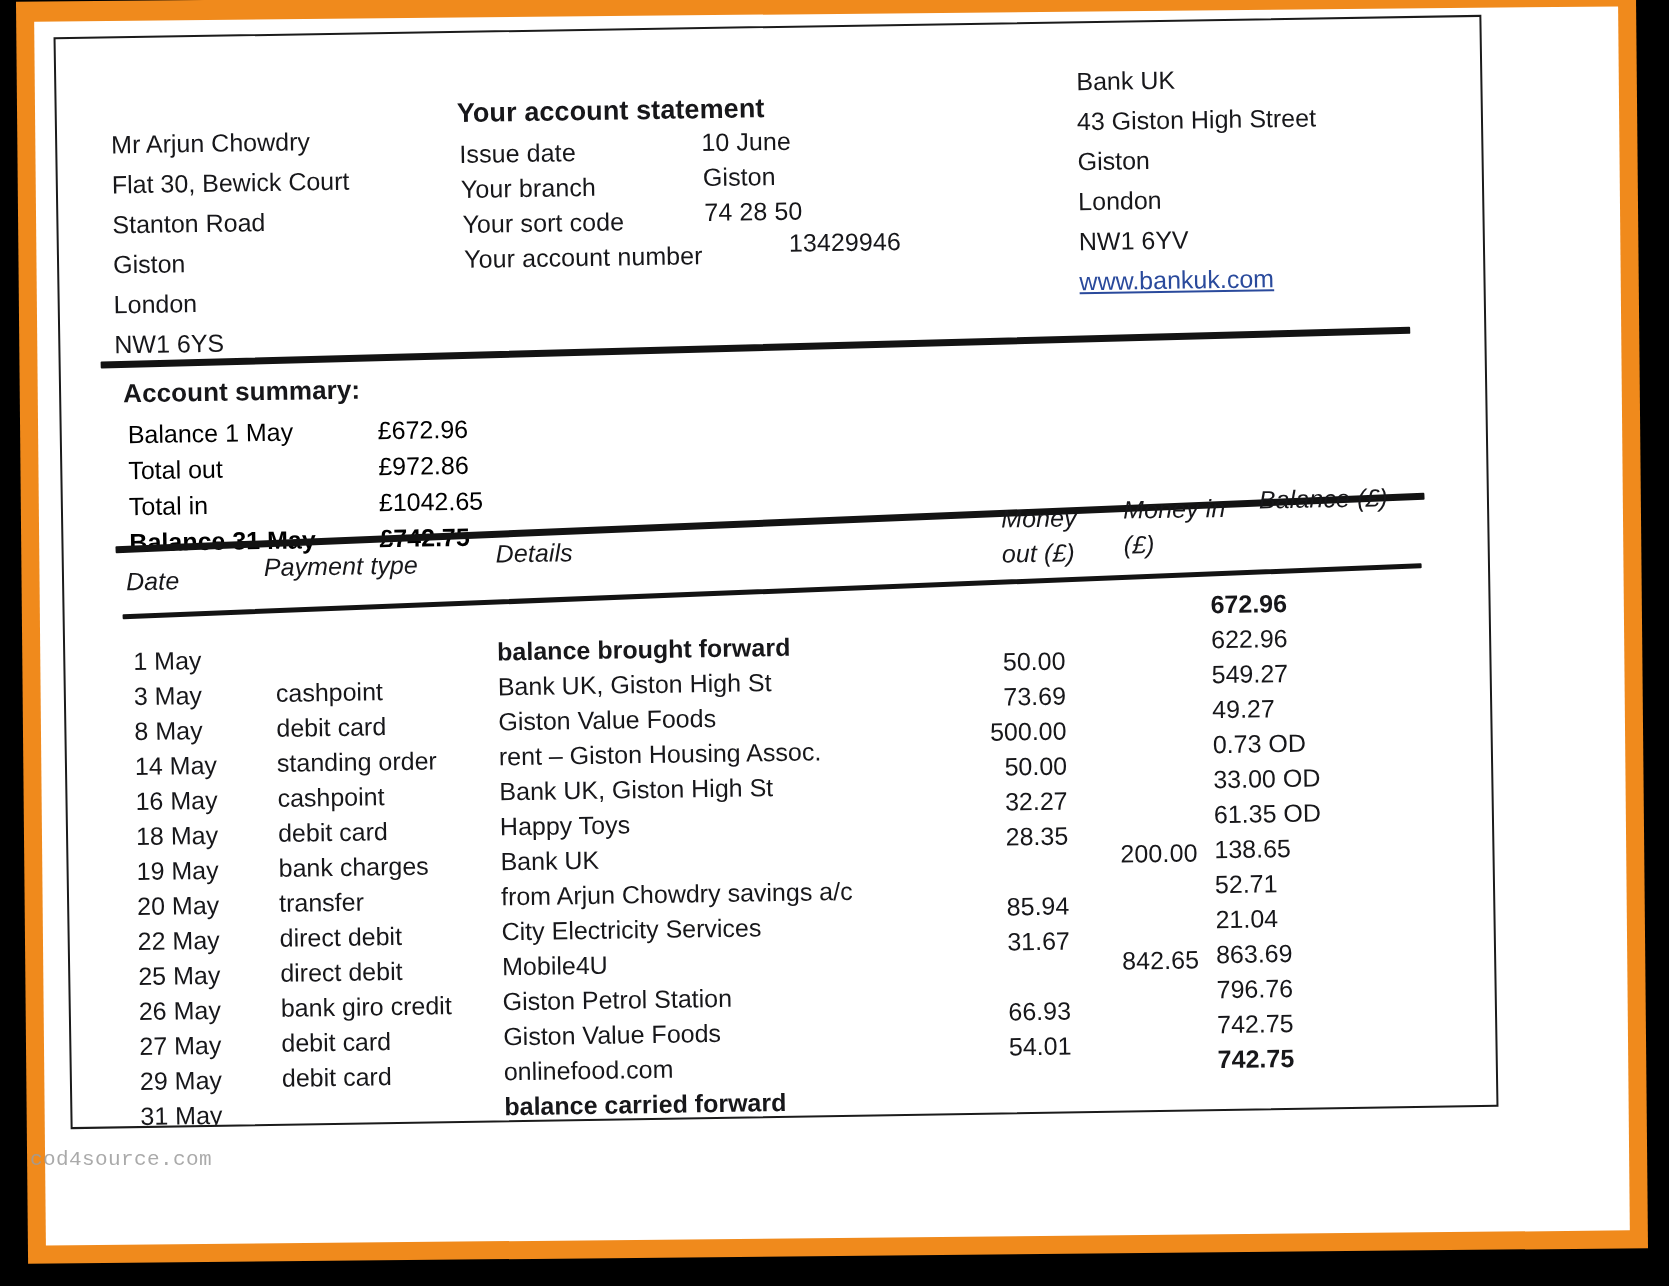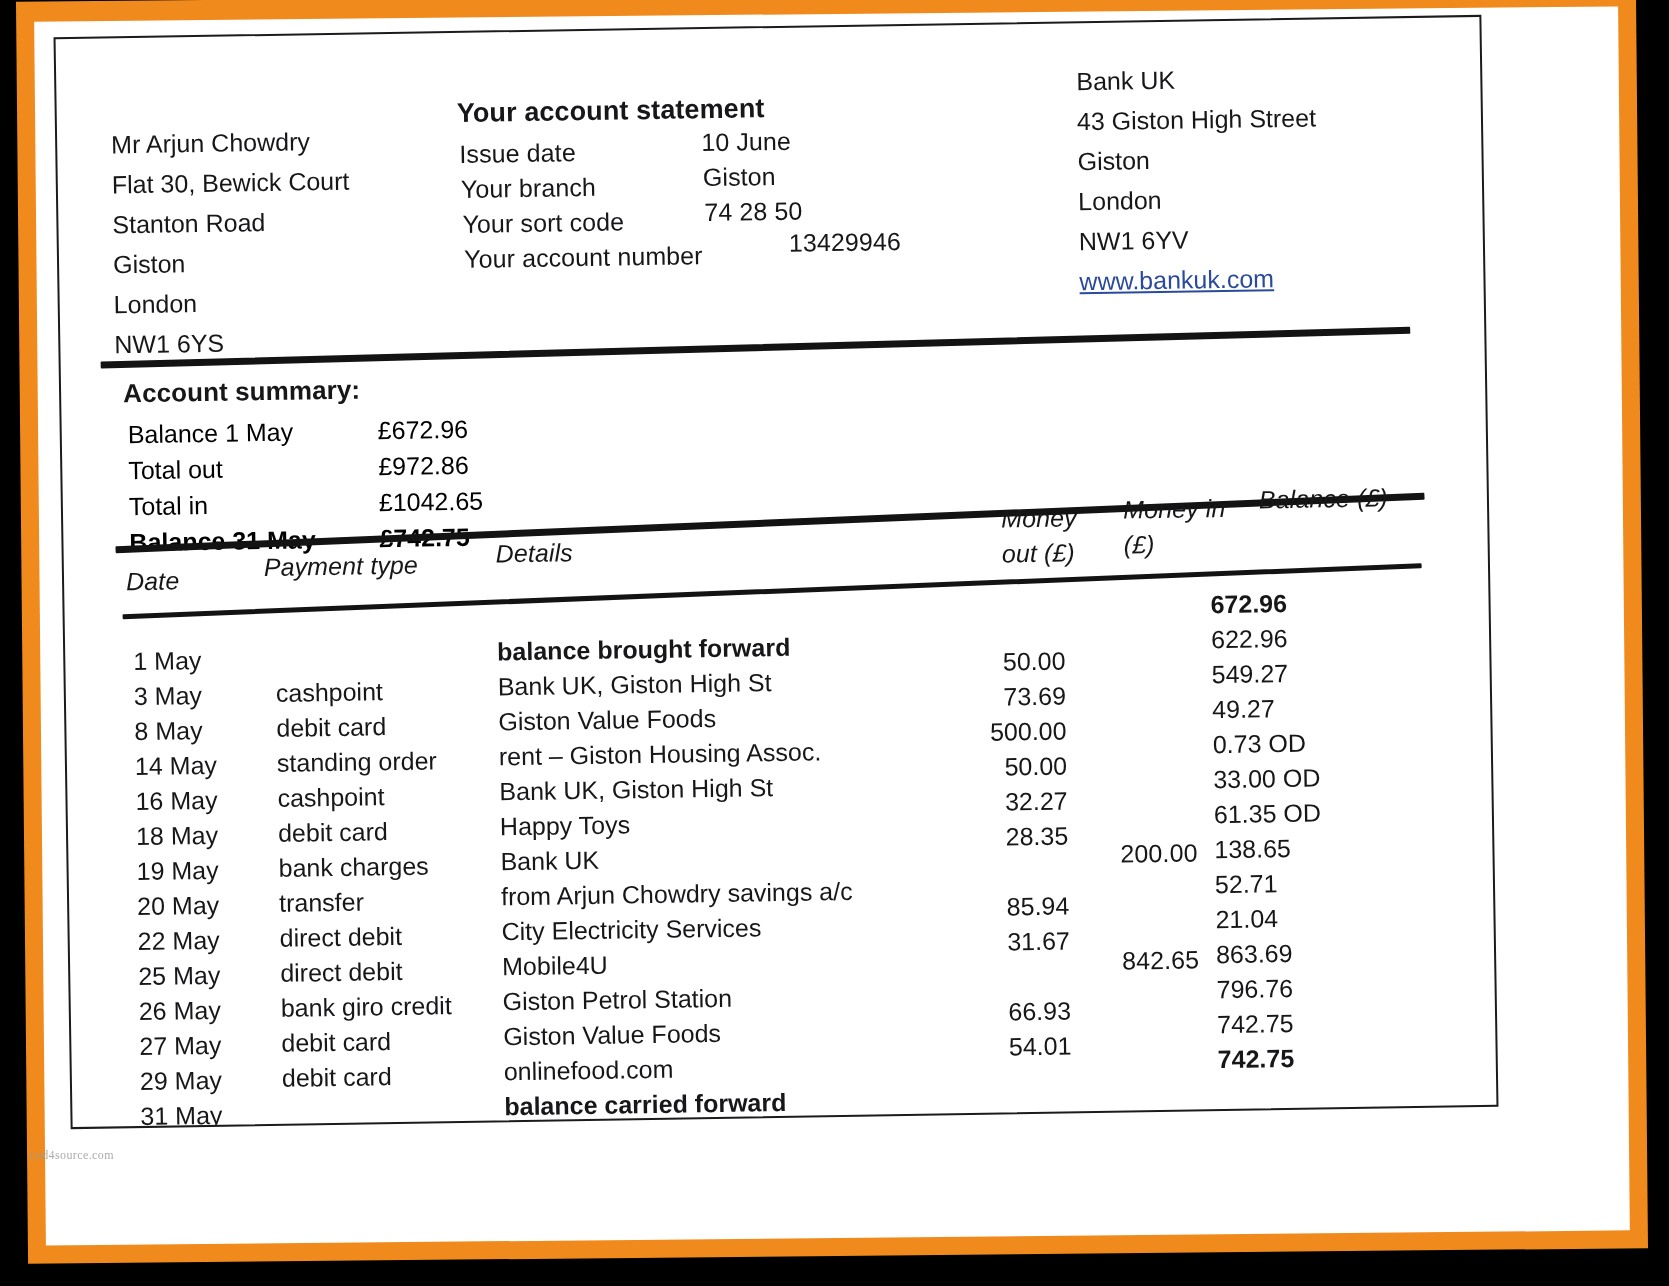--- a/index.html
+++ b/index.html
@@ -111,25 +111,25 @@
     height: 35px;
     line-height: 35px;
   }
   .col-right .cell { text-align: right; }
 
   
   #watermark {
     position: absolute;
     left: 30px;
     top: 1148px;
-    font-size: 12px;
+    font-size: 21px;
     color: #9c9c9c;
     letter-spacing: .4px;
     opacity: .85;
-    font-family: Liberation Serif, serif;
+    font-family: Liberation Mono, monospace;
   }
 </style>
 </head>
 <body>
 
 <div id="canvas">
 
   <div id="orange-frame"></div>
   <div id="white-frame"></div>
 

